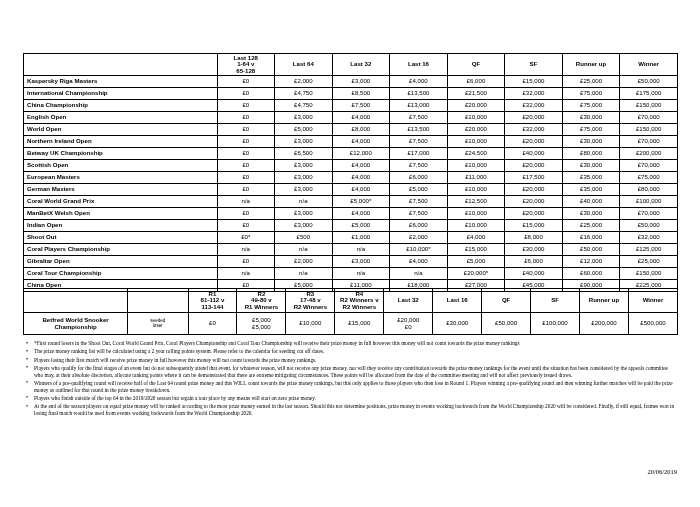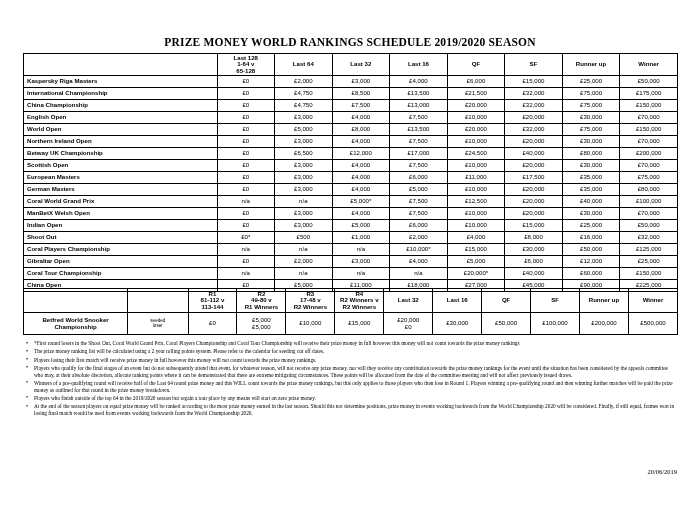--- a/index.html
+++ b/index.html
@@ -133,21 +133,20 @@
     top: 468px;
     font-family: "Liberation Serif", serif;
     font-size: 6.5px;
   }
 </style>
 </head>
 <body>
 
 <div class="page">
 
-  <div class="doc-title">PRIZE MONEY WORLD RANKINGS SCHEDULE 2019/2020 SEASON</div>
 
   <table class="main">
     <thead>
       <tr class="hdr-row">
         <th class="col-event"></th>
         <th class="col-money">
           <div>Last 128</div>
           <div>1-64 v</div>
           <div>65-128</div>
         </th>

